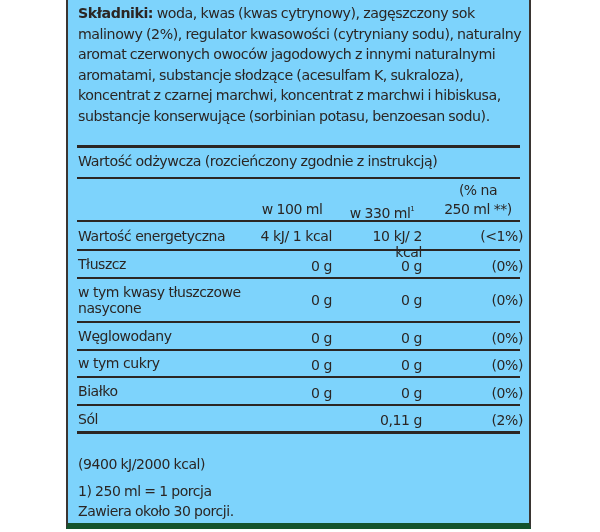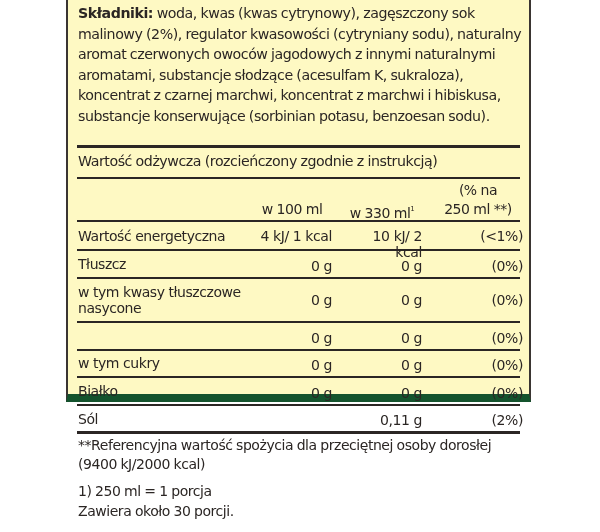--- a/index.html
+++ b/index.html
@@ -1,23 +1,23 @@
 <!DOCTYPE html>
 <html><head>
 <meta charset="utf-8">
 <style>
   html, body { margin: 0; padding: 0; }
   body {
     width: 600px; height: 532px; background: #ffffff; position: relative; overflow: hidden;
     font-family: "DejaVu Sans", sans-serif; color: #2b2624;
   }
   .label-box {
-    position: absolute; left: 66px; top: 0; width: 465px; height: 402px;
-    background: #fef9c3; border-left: 2px solid #3a3532; border-right: 2px solid #3a3532;
-    border-bottom: 8px solid #14532d; box-sizing: border-box;
+    position: absolute; left: 66px; top: 0; width: 465px; height: 529px;
+    background: #7dd3fc; border-left: 2px solid #3a3532; border-right: 2px solid #3a3532;
+    border-bottom: 6px solid #14532d; box-sizing: border-box;
   }
   .ingredients {
     position: absolute; left: 10px; top: 3px; width: 445px;
     font-size: 14.2px; line-height: 20.5px; letter-spacing: -0.45px; word-spacing: -0.5px;
   }
   .ingredients b { font-weight: bold; }
   .rule { position: absolute; left: 9px; right: 9px; background: #2b2624; }
   .rule.thick { height: 3px; }
   .rule.mid { height: 2px; }
   .nutri-title {
@@ -63,20 +63,21 @@
   <div class="cell c4" style="top:258px;">(0%)</div>
   <div class="rule mid" style="top:277px;"></div>
 
   <div class="row-label" style="top:284px;">w tym kwasy tłuszczowe</div>
   <div class="row-label" style="top:300px;">nasycone</div>
   <div class="cell c2" style="top:292px;">0 g</div>
   <div class="cell c3" style="top:292px;">0 g</div>
   <div class="cell c4" style="top:292px;">(0%)</div>
   <div class="rule mid" style="top:321px;"></div>
 
+  <div class="row-label" style="top:328px;">Węglowodany</div>
   <div class="cell c2" style="top:330px;">0 g</div>
   <div class="cell c3" style="top:330px;">0 g</div>
   <div class="cell c4" style="top:330px;">(0%)</div>
   <div class="rule mid" style="top:349px;"></div>
 
   <div class="row-label" style="top:355px;">w tym cukry</div>
   <div class="cell c2" style="top:357px;">0 g</div>
   <div class="cell c3" style="top:357px;">0 g</div>
   <div class="cell c4" style="top:357px;">(0%)</div>
   <div class="rule mid" style="top:376px;"></div>
@@ -85,17 +86,16 @@
   <div class="cell c2" style="top:385px;">0 g</div>
   <div class="cell c3" style="top:385px;">0 g</div>
   <div class="cell c4" style="top:385px;">(0%)</div>
   <div class="rule mid" style="top:404px;"></div>
 
   <div class="row-label" style="top:411px;">Sól</div>
   <div class="cell c3" style="top:412px;">0,11 g</div>
   <div class="cell c4" style="top:412px;">(2%)</div>
   <div class="rule thick" style="top:431px;"></div>
 
-  <div class="footnote" style="top:436px;">**Referencyjna wartość spożycia dla przeciętnej osoby dorosłej</div>
   <div class="footnote" style="top:455px;">(9400 kJ/2000 kcal)</div>
   <div class="footnote" style="top:482px;">1) 250 ml = 1 porcja</div>
   <div class="footnote" style="top:502px;">Zawiera około 30 porcji.</div>
 </div>
 
 </body></html>

